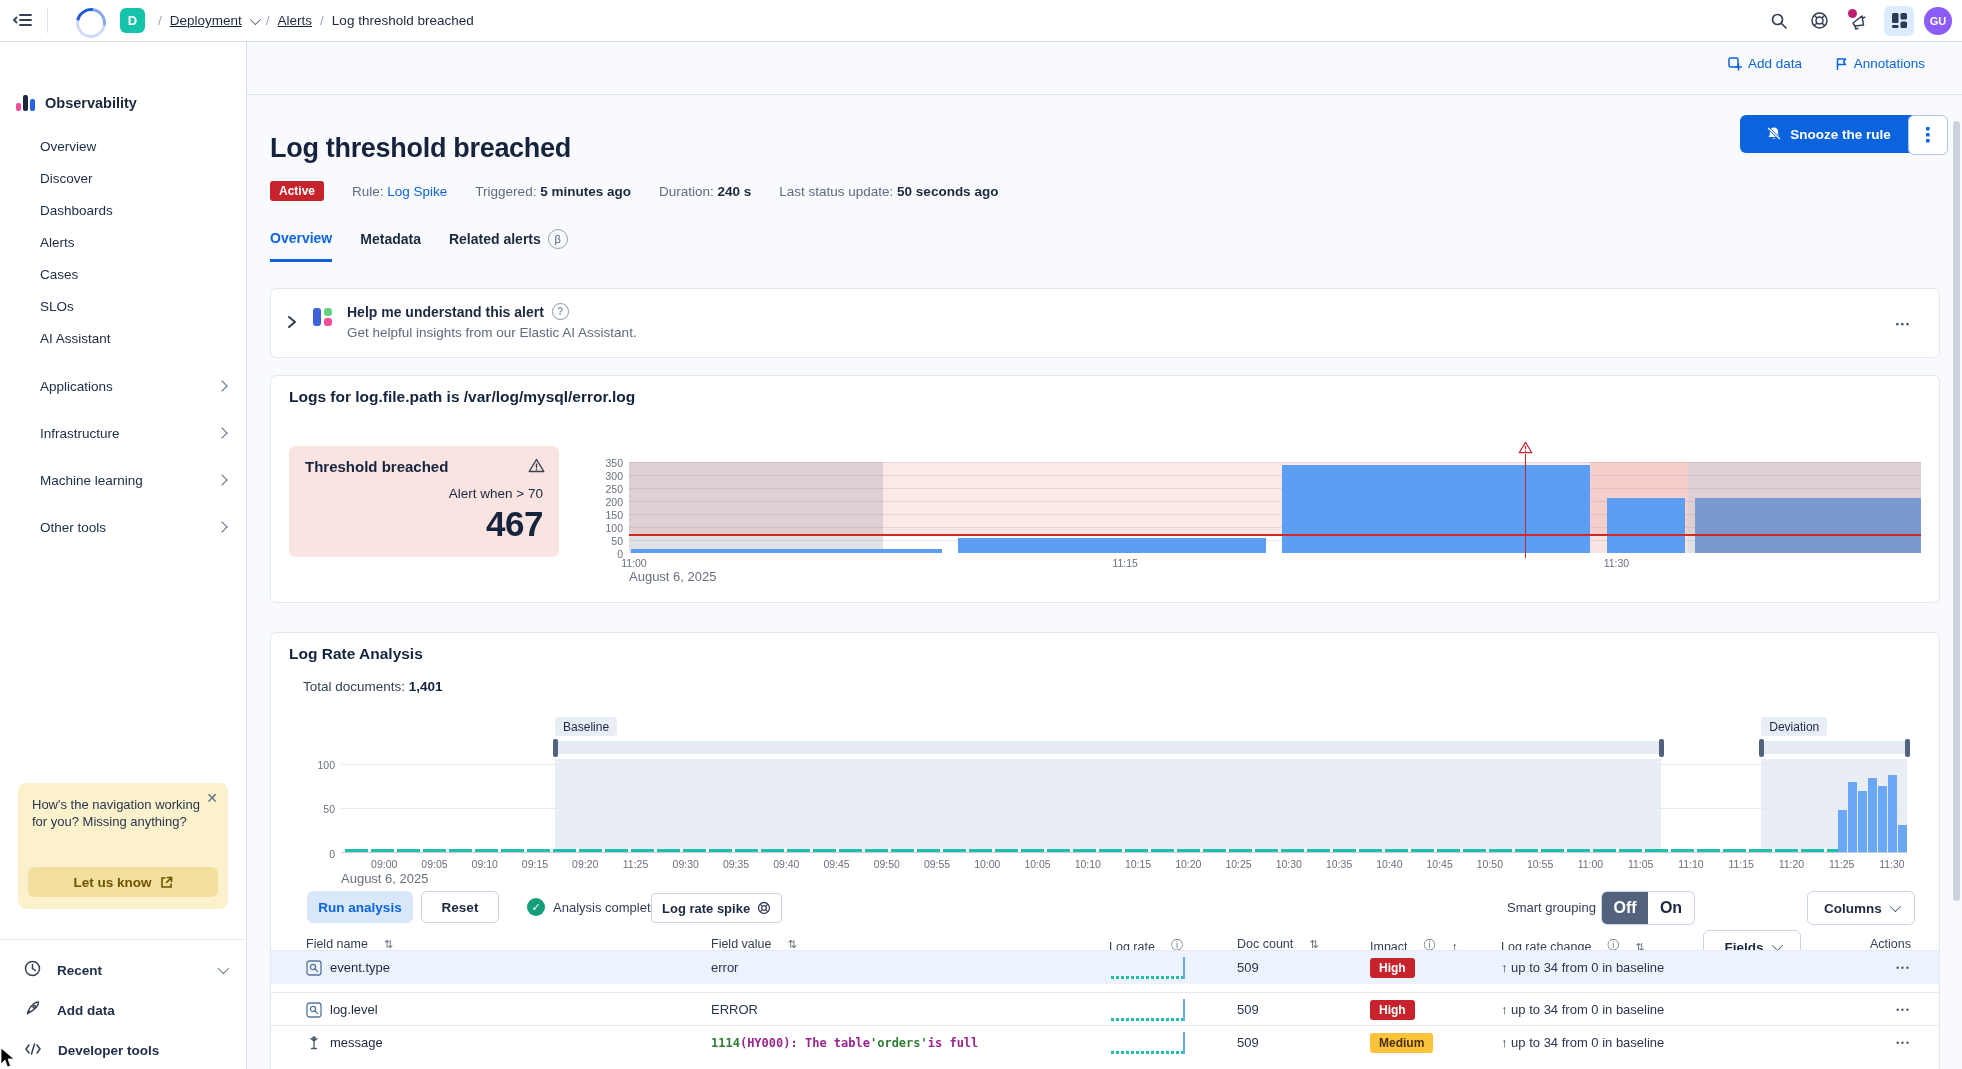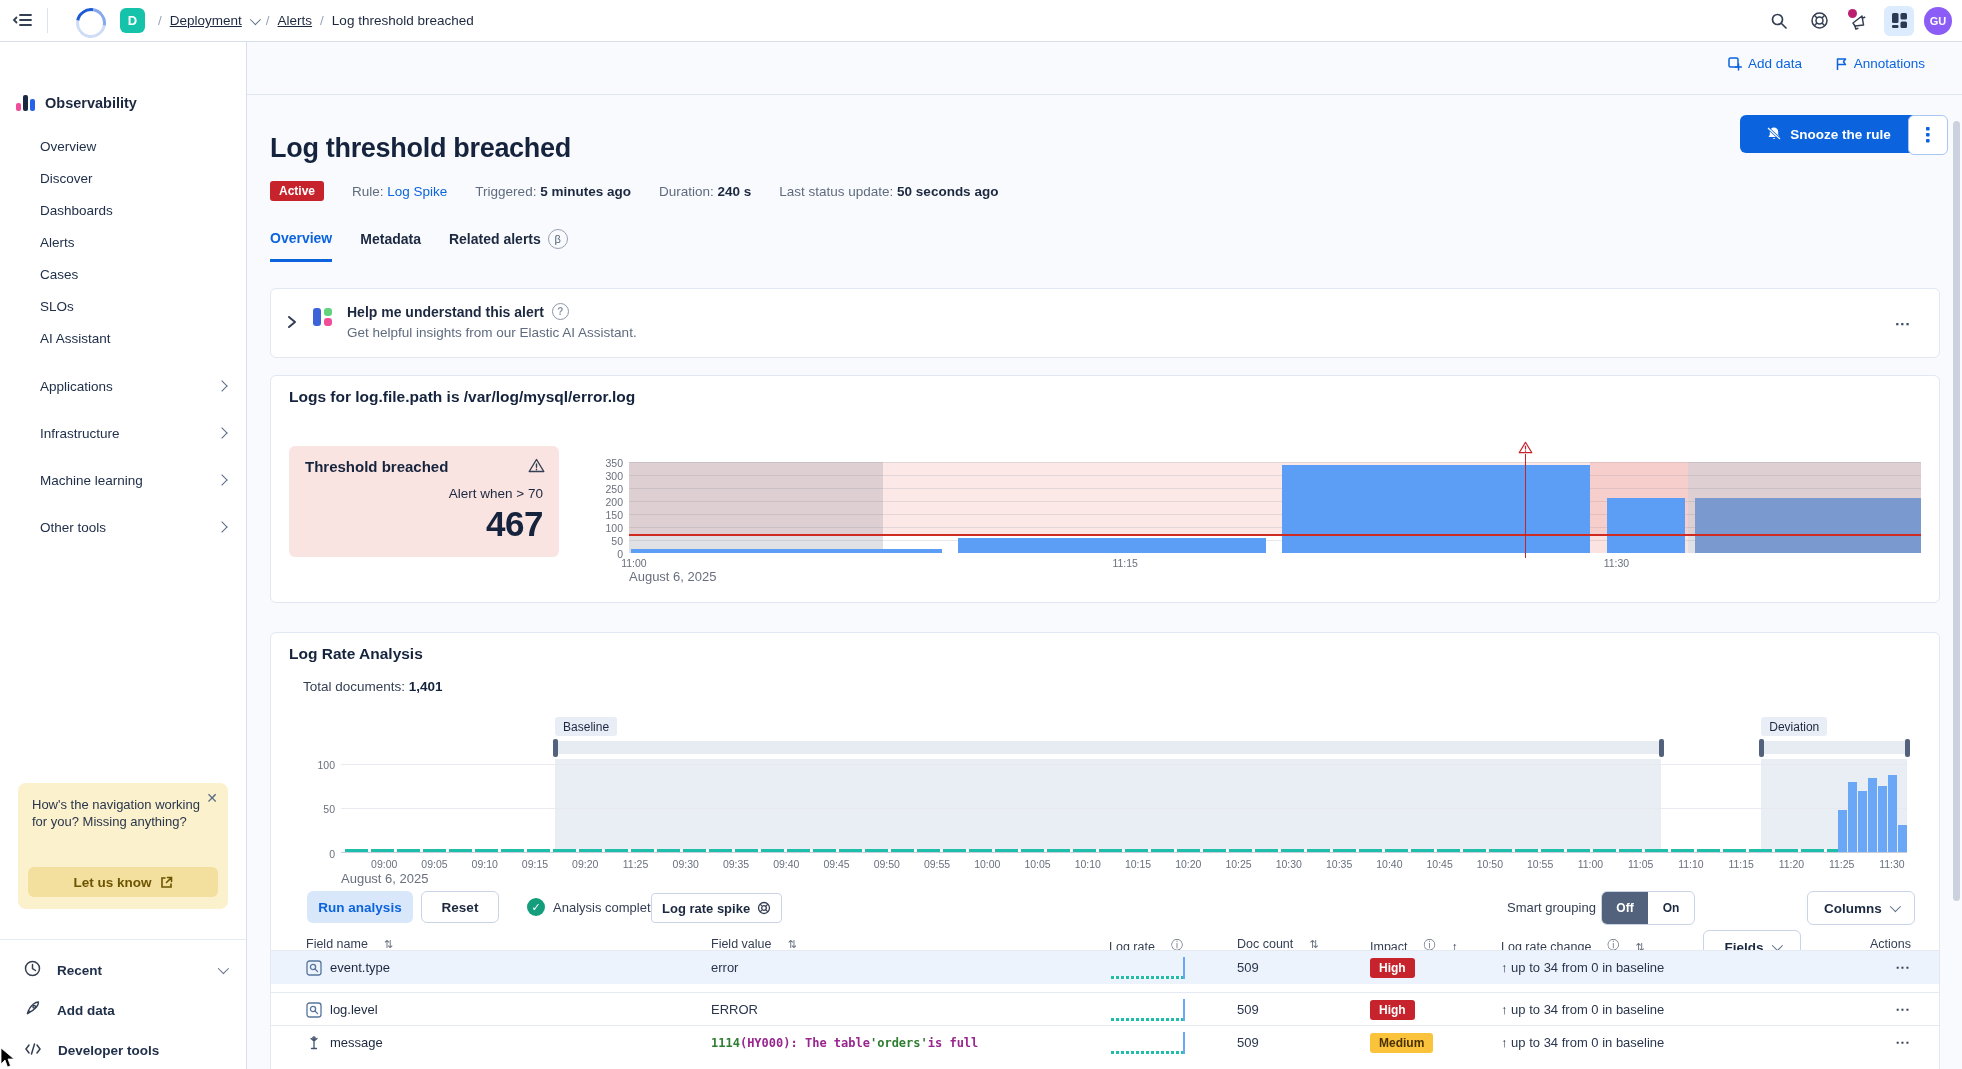--- a/index.html
+++ b/index.html
@@ -99,21 +99,21 @@
   .ctl{position:absolute;top:258px;height:32px;box-sizing:border-box;display:flex;align-items:center;justify-content:center;
     font-size:13.5px;font-weight:600;border-radius:6px;cursor:pointer;}
   .ctl.run{left:36px;width:106px;background:#d9e7fb;color:#0b64dd;}
   .ctl.reset{left:150px;width:78px;background:#fff;border:1px solid #c9d4e6;color:#1c2840;}
   .an-status{position:absolute;left:256px;top:258px;height:32px;display:flex;align-items:center;gap:8px;font-size:13px;color:#343f53;font-weight:400;}
   .checkc{width:18px;height:18px;border-radius:50%;background:#159e7c;color:#fff;font-size:11px;display:flex;align-items:center;justify-content:center;}
   .chip{position:absolute;left:380px;top:260px;height:28px;border:1px solid #c9d4e6;border-radius:4px;background:#fff;
     display:flex;align-items:center;gap:7px;padding:0 10px;font-size:13px;font-weight:600;color:#1c2840;}
   .sg-label{position:absolute;left:1236px;top:258px;height:32px;display:flex;align-items:center;font-size:13px;color:#343f53;}
   .toggle{position:absolute;left:1330px;top:258px;width:92px;height:32px;border:1px solid #c9d4e6;border-radius:6px;overflow:hidden;display:flex;background:#fff;}
-  .toggle span{flex:1;display:flex;align-items:center;justify-content:center;font-size:12px;font-weight:600;cursor:pointer;}
+  .toggle span{flex:1;display:flex;align-items:center;justify-content:center;font-size:16px;font-weight:600;cursor:pointer;}
   .toggle .on-seg{color:#1c2840;}
   .toggle .off-seg{background:#53627c;color:#fff;}
   .dd-btn{position:absolute;top:258px;height:32px;border:1px solid #c9d4e6;border-radius:6px;background:#fff;display:flex;
     align-items:center;justify-content:center;gap:8px;font-size:13.5px;font-weight:600;color:#1c2840;cursor:pointer;}
   
   .thead{position:absolute;left:0;top:300px;width:1668px;height:26px;font-size:12.5px;color:#343f53;}
   .thead .hcell{position:absolute;display:flex;align-items:flex-end;gap:16px;font-weight:500;}
   .sorticon{font-size:11px;color:#69707d;}
   .infoicon{font-size:12px;color:#69707d;}
   .sortarrow{font-size:13px;font-weight:700;color:#1c2840;}

